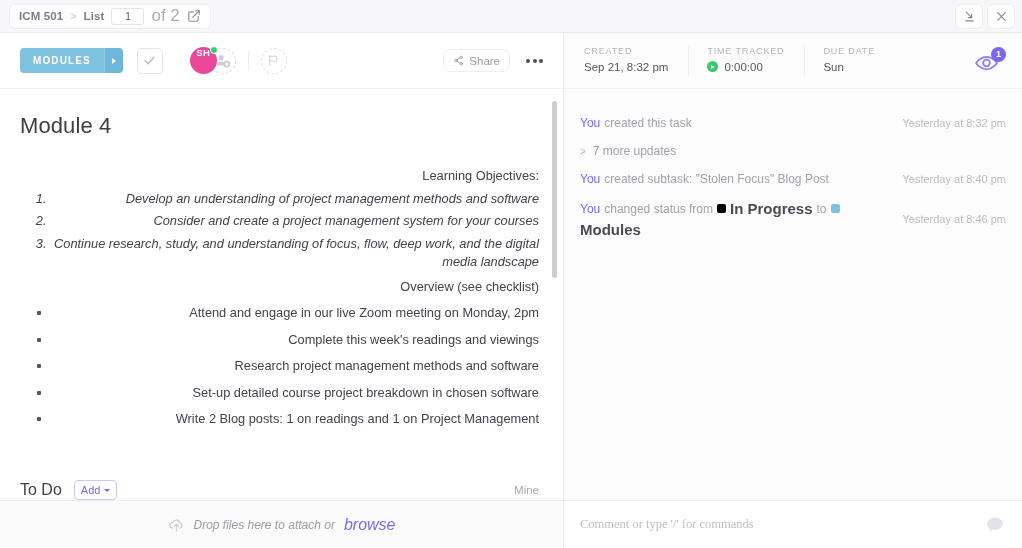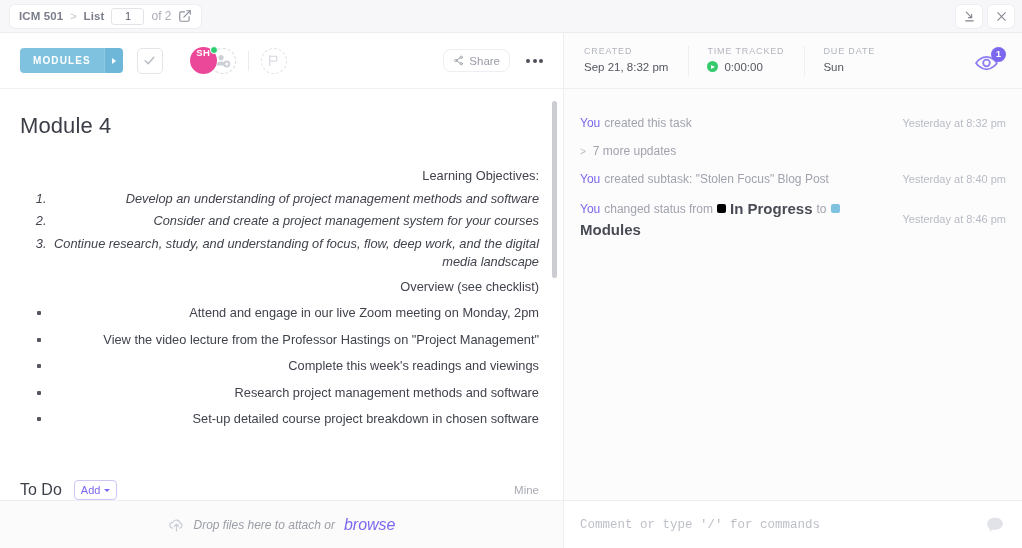--- a/index.html
+++ b/index.html
@@ -31,21 +31,21 @@
   }
   .bc-link { font-size: 11.5px; color: #7b7d8c; letter-spacing: .1px; font-weight: bold; }
   .bc-sep { font-size: 11px; color: #c2c4cd; }
   .bc-input {
     width: 33px; height: 17px;
     border: 1px solid #e3e4e9; border-radius: 3px;
     font-size: 11px; text-align: center; color: #5a5c6b;
     font-family: "Liberation Sans", sans-serif;
     background: #fff; outline: none;
   }
-  .bc-of { font-size: 12px; color: #adaeb8; }
+  .bc-of { font-size: 17px; color: #adaeb8; }
   .bc-icon { width: 14px; height: 14px; display: block; color: #8d8f9c; }
 
   .topbar-right { position: absolute; right: 8px; top: 0; height: 33px; display: flex; align-items: center; gap: 6px; }
   .tb-btn {
     width: 26px; height: 23px; border-radius: 5px;
     background: #fff; box-shadow: 0 0 0 1px #eceef1;
     display: flex; align-items: center; justify-content: center;
     color: #82848f; cursor: pointer;
   }
   .tb-btn svg { width: 13px; height: 13px; display: block; }
@@ -210,21 +210,21 @@
   .rfoot {
     height: 48px; min-height: 48px;
     border-top: 1px solid #eceef1;
     background: #fff;
     display: flex; align-items: center;
     padding: 0 16px 0 16px;
   }
   .comment-input {
     flex: 1; border: none; outline: none;
     font-size: 12.5px; color: #0c4a6e;
-    font-family: Liberation Mono, monospace;
+    font-family: Liberation Serif, serif;
     background: transparent;
   }
   .comment-input::placeholder { color: #bdbfc7; }
   .bubble { width: 22px; height: 22px; color: #e2e3e8; cursor: pointer; }
   .bubble svg { width: 22px; height: 22px; display: block; }
 </style>
 </head>
 <body>
 
 <div class="app">
@@ -327,24 +327,24 @@
         <div class="doc-body">
           <p>Learning Objectives:</p>
           <ol>
             <li>Develop an understanding of project management methods and software</li>
             <li>Consider and create a project management system for your courses</li>
             <li>Continue research, study, and understanding of focus, flow, deep work, and the digital media landscape</li>
           </ol>
           <p>Overview (see checklist)</p>
           <ul>
             <li>Attend and engage in our live Zoom meeting on Monday, 2pm</li>
-            <li>View the video lecture from the Professor Hastings on "Project Management"</li>
             <li>Complete this week's readings and viewings</li>
             <li>Research project management methods and software</li>
             <li>Set-up detailed course project breakdown in chosen software</li>
+            <li>Write 2 Blog posts: 1 on readings and 1 on Project Management</li>
 
           </ul>
         </div>
 
         <div class="scrollbar"></div>
       </div>
 
       <div class="todo-row">
         <span class="todo-title">To Do</span>
         <span class="add-btn">

